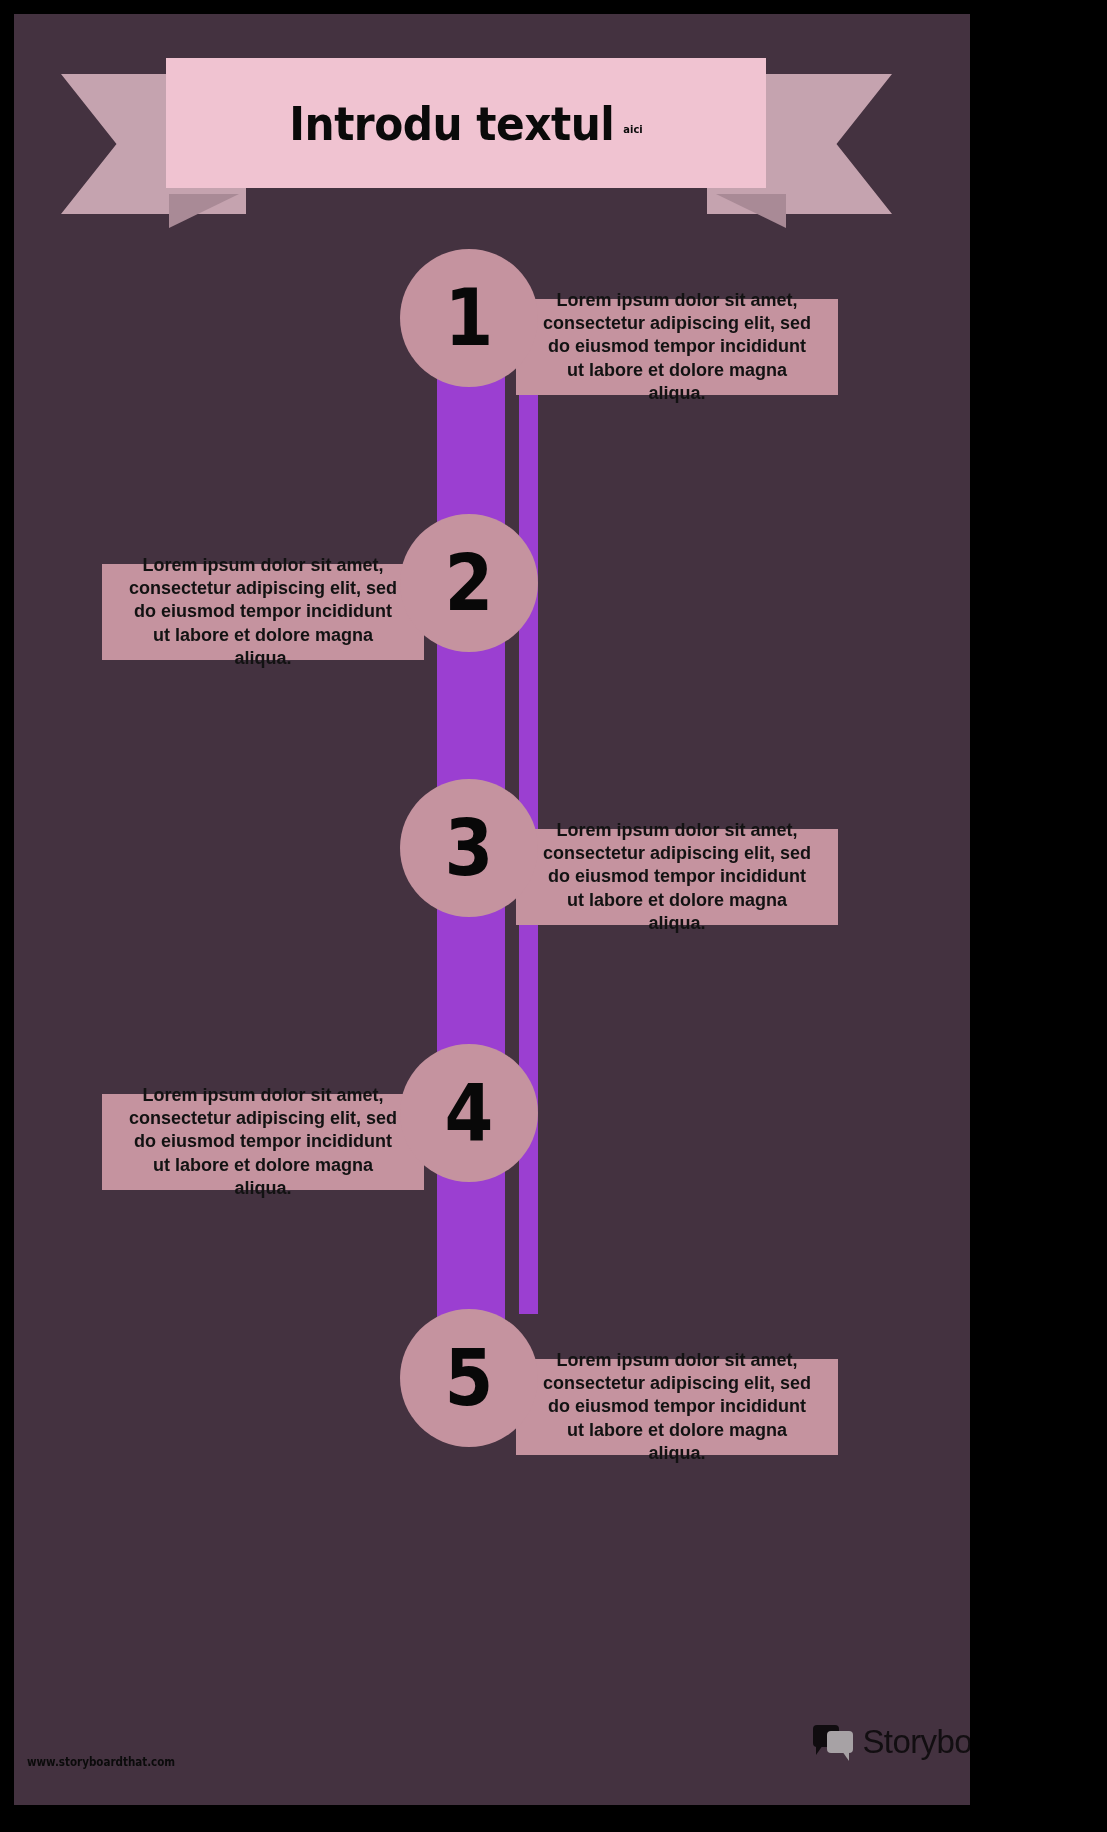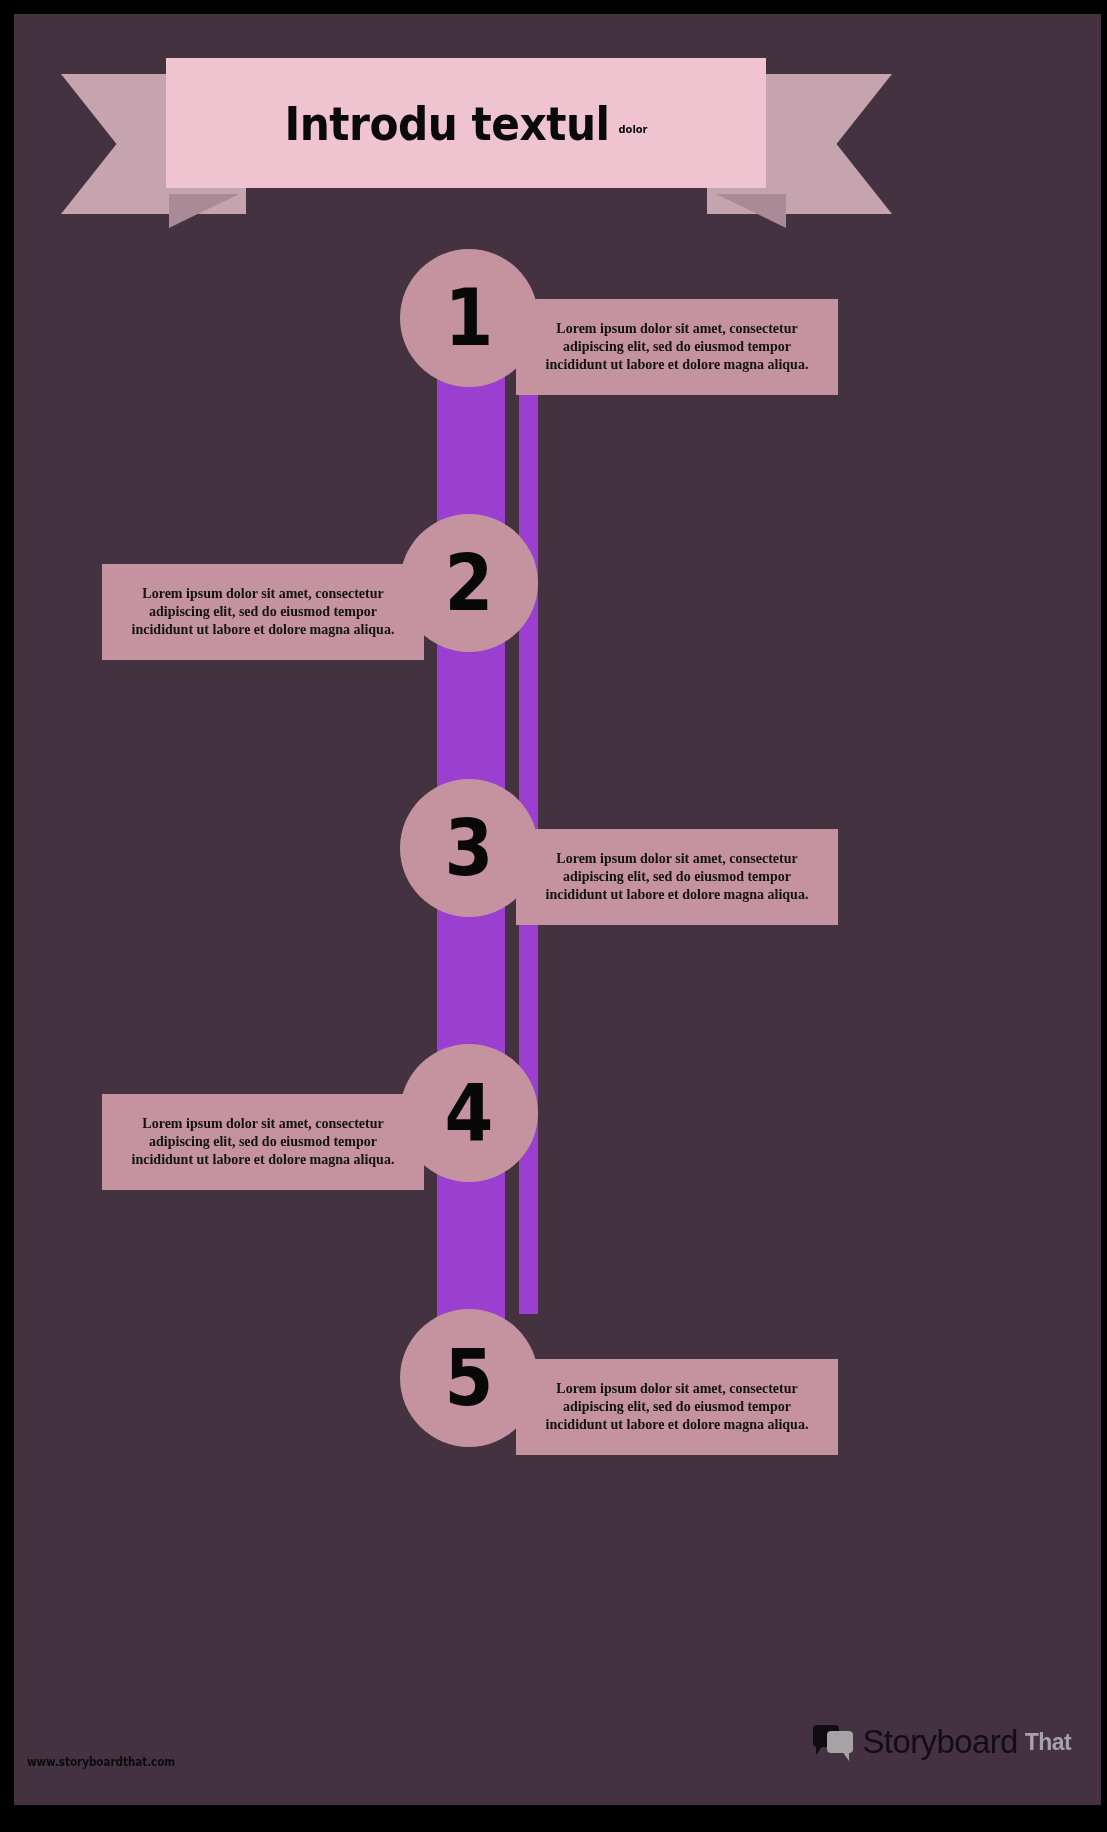--- a/index.html
+++ b/index.html
@@ -11,21 +11,21 @@
     width: 1107px;
     height: 1832px;
     font-family: "Liberation Sans", sans-serif;
     overflow: hidden;
   }
 
   #poster {
     position: absolute;
     left: 14px;
     top: 14px;
-    width: 1087px;
+    width: 956px;
     height: 1791px;
     background: #443240;
     overflow: hidden;
   }
 
   
   #ribbon-wrap {
     position: absolute;
     left: 0;
     top: 30px;
@@ -127,23 +127,23 @@
     justify-content: flex-end;
     padding-right: 22px;
   }
   .step-box.left {
     left: 88px;
     width: 322px;
     justify-content: flex-start;
     padding-left: 22px;
   }
   .step-text {
-    font-family: Liberation Serif, serif;
-    font-weight: bold;
-    font-size: 14px;
+    font-family: Liberation Sans, sans-serif;
+    font-weight: bold;
+    font-size: 18px;
     line-height: 1.28;
     color: #121212;
     text-align: center;
     width: 278px;
   }
   .step-circle {
     position: absolute;
     top: -50px;
     width: 138px;
     height: 138px;
@@ -239,21 +239,21 @@
 
 <div id="poster">
 
   <div id="ribbon-wrap">
     <div class="ribbon-tail left"></div>
     <div class="ribbon-tail right"></div>
     <div class="ribbon-shadow left"></div>
     <div class="ribbon-shadow right"></div>
     <div id="ribbon-plate">
       <span id="banner-title">Introdu textul</span>
-      <span id="banner-subtitle">dolor</span>
+      <span id="banner-subtitle">aici</span>
     </div>
   </div>
 
   <div class="spine" id="spine-wide"></div>
   <div class="spine" id="spine-thin"></div>
 
   <div class="step" style="top:285px">
     <div class="step-box right">
       <div class="step-text">Lorem ipsum dolor sit amet, consectetur adipiscing elit, sed do eiusmod tempor incididunt ut labore et dolore magna aliqua.</div>
     </div>

